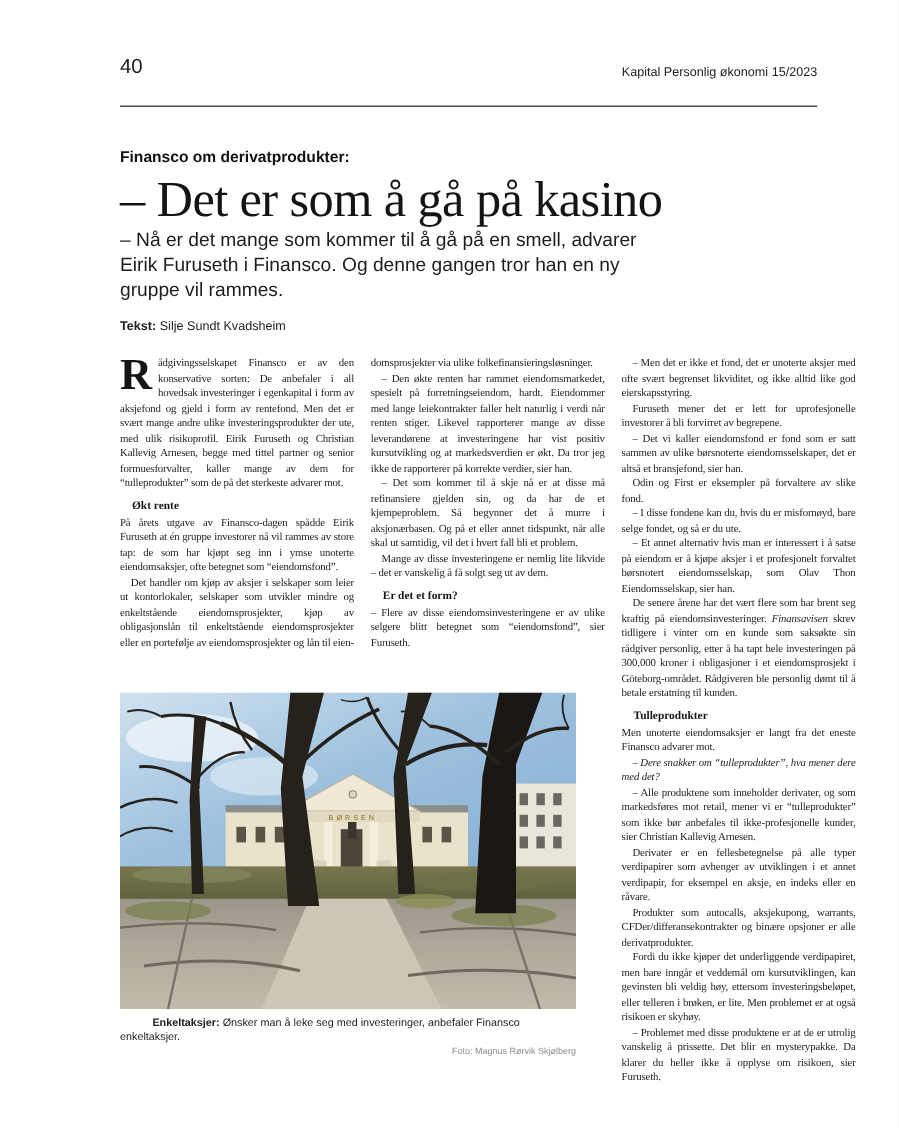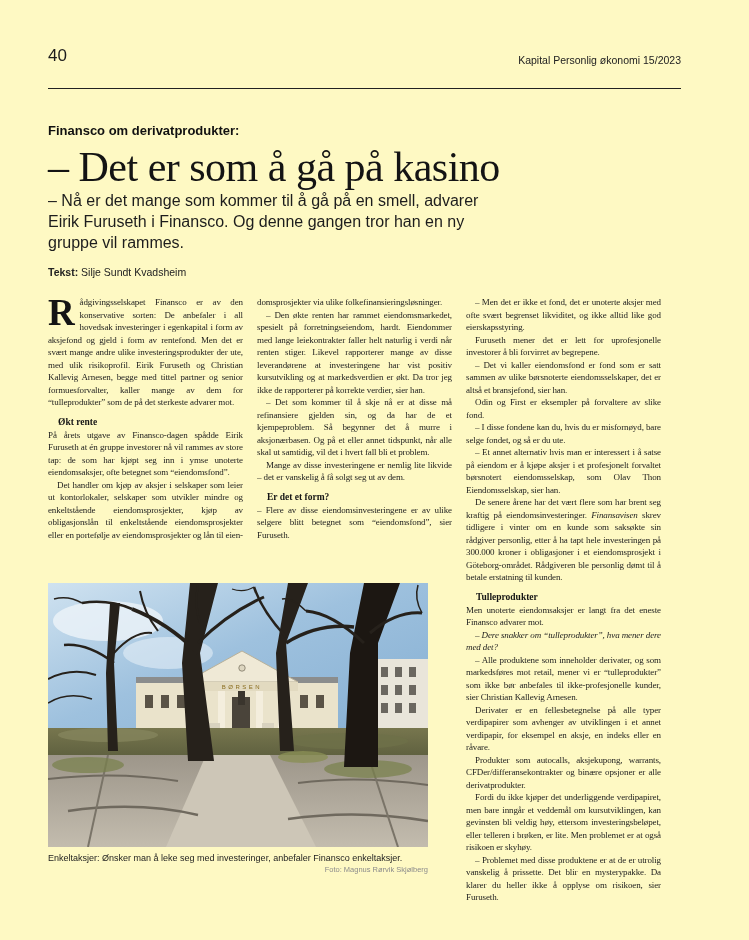--- a/index.html
+++ b/index.html
@@ -1,22 +1,22 @@
 <!DOCTYPE html>
 <html lang="no"><head>
 <meta charset="utf-8">
 <style>
   html,body{margin:0;padding:0;background:#e9e9e9;}
   .page{
     position:relative;
     width:749px;height:940px;
     margin:0 auto;
-    background:#fef9c3;
+    background:#ffffff;
     box-sizing:border-box;
-    padding:46px 68px 0 48px;
+    padding:46px 68px 0 100px;
     overflow:hidden;
     color:#1c1c1c;
     font-family:"Liberation Serif", serif;
   }
   
   .runhead{
     display:flex;justify-content:space-between;align-items:flex-end;
     border-bottom:1.5px solid #222;
     padding-bottom:22px;
     font-family:"Liberation Sans", sans-serif;
@@ -87,21 +87,21 @@
     width:380px;
     margin-top:12px;
     align-self:start;
   }
   .photo-block svg{display:block;}
   .caption{
     margin-top:5px;
     font-family:"Liberation Sans", sans-serif;
     font-size:9px;line-height:12px;color:#1d1d1d;
   }
-  .caption b{font-weight:400;}
+  .caption b{font-weight:700;margin-left:27px;}
   .credit{
     margin-top:1px;
     text-align:right;
     font-family:"Liberation Sans", sans-serif;
     font-size:7.5px;color:#8c8c8c;
   }
 </style>
 </head>
 <body>
 

